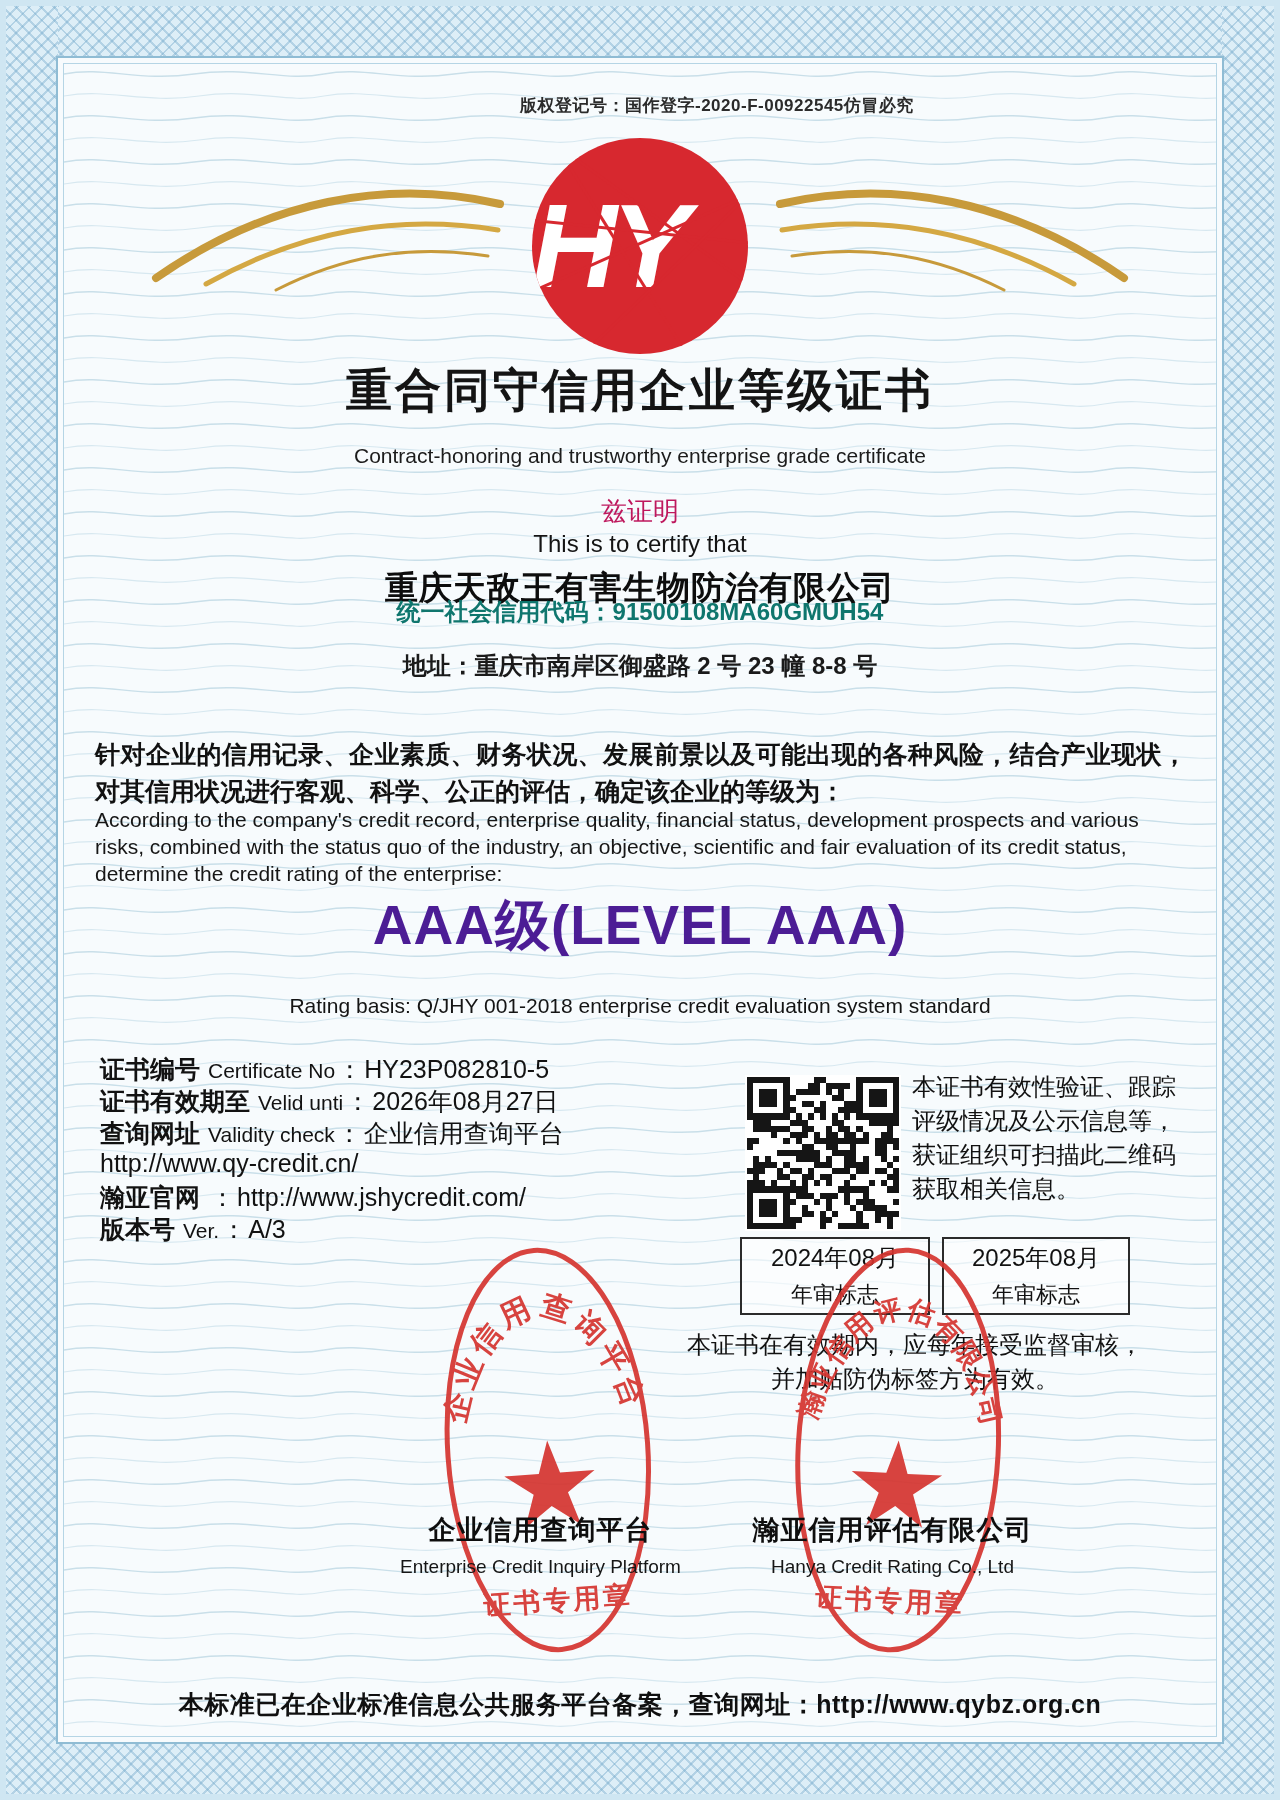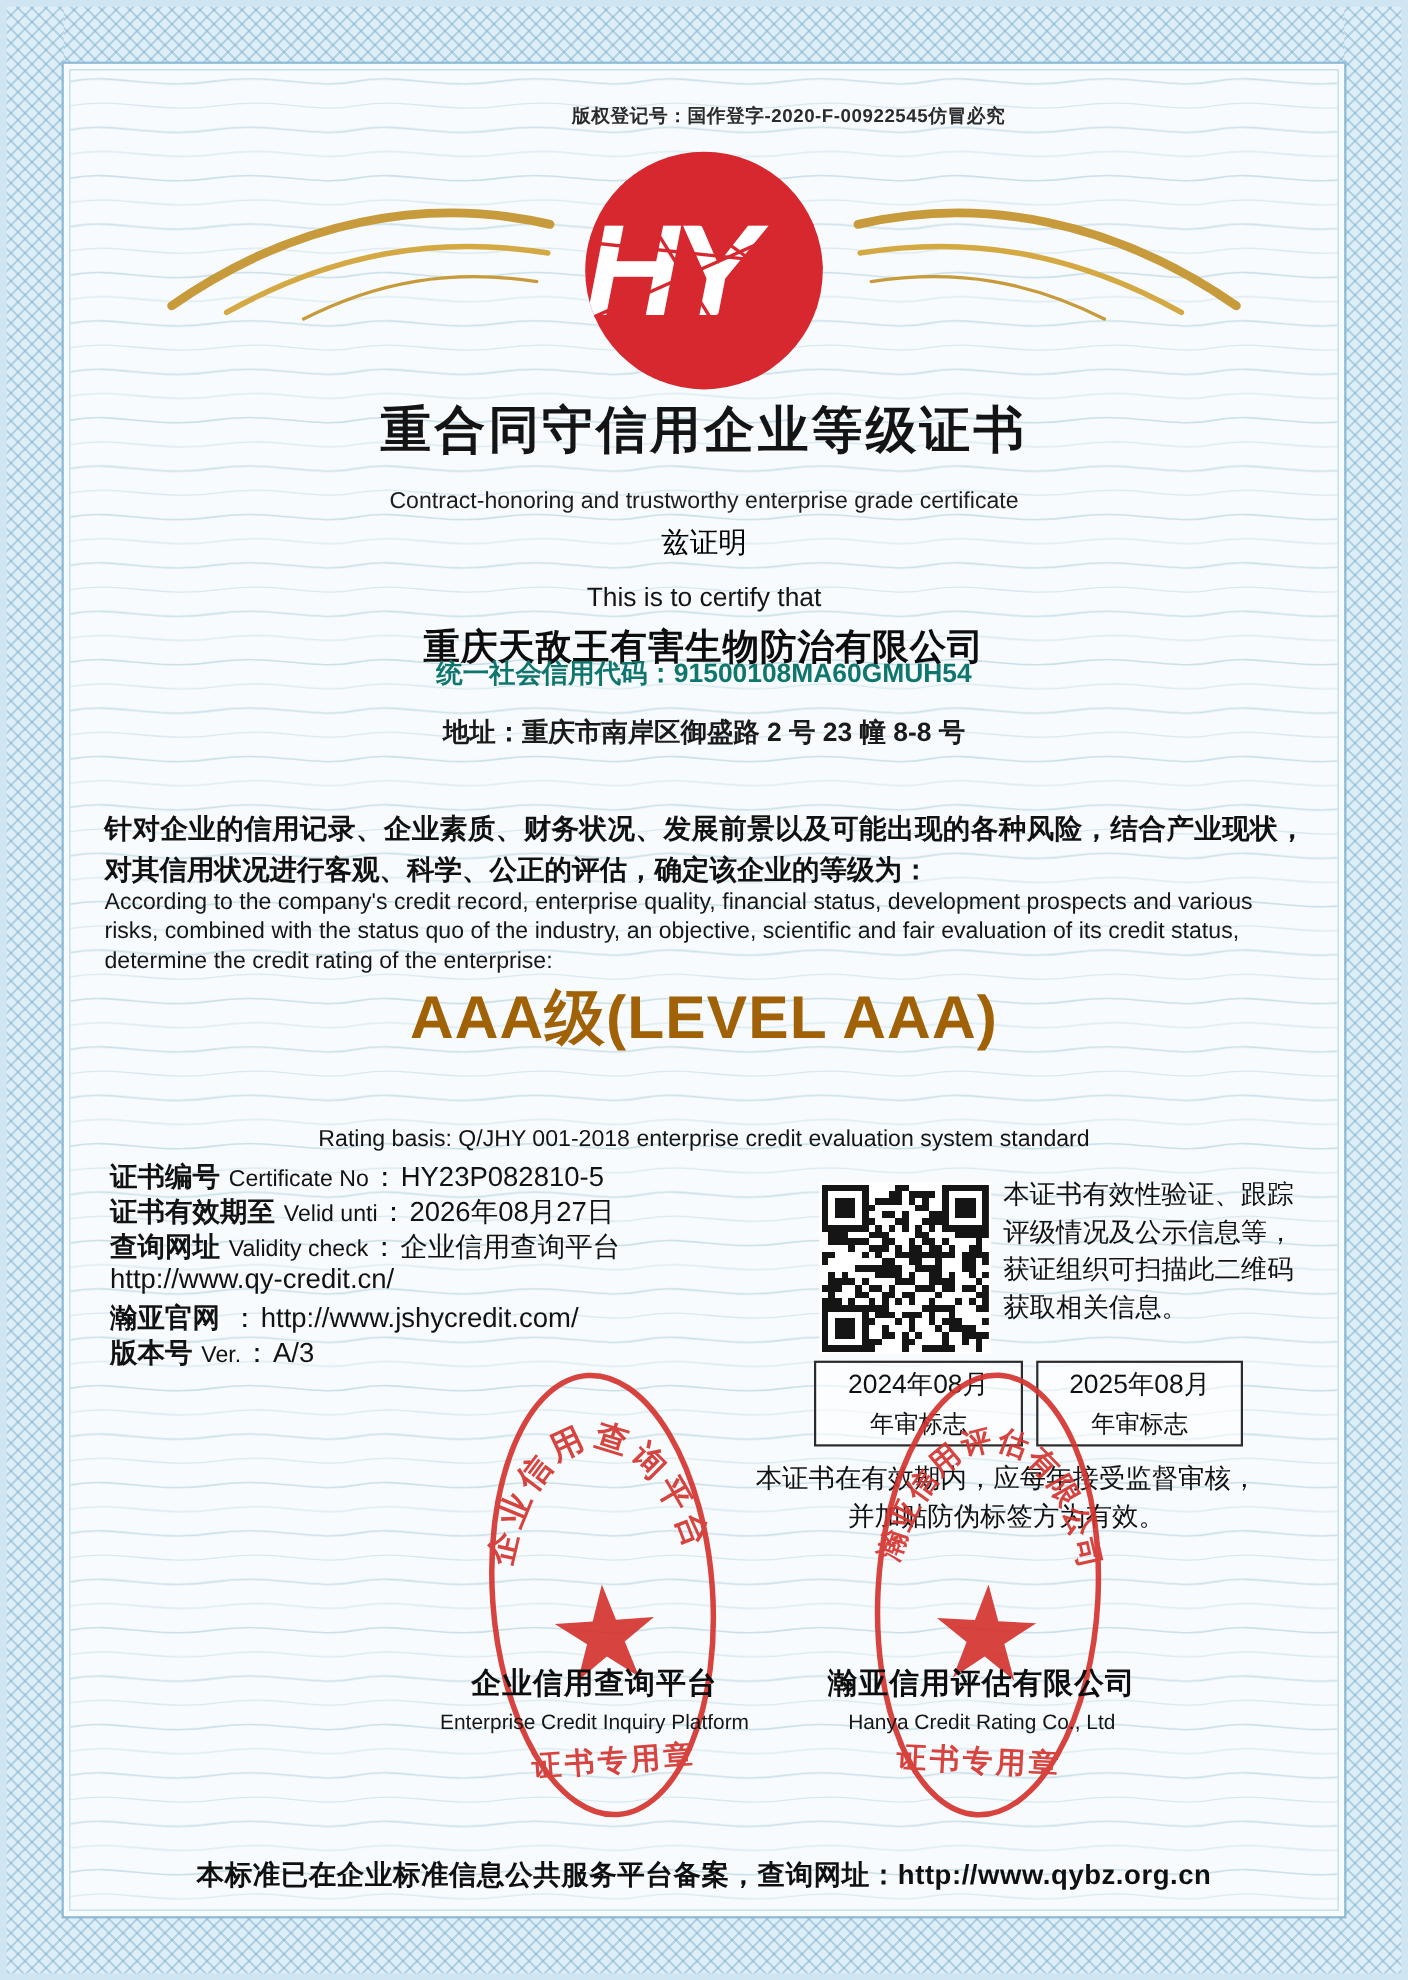--- a/index.html
+++ b/index.html
@@ -36,31 +36,31 @@
   .c3{top:140px;transform:rotate(58deg);}
   .c4{top:92px;transform:rotate(6deg);}
   .c5{top:160px;transform:rotate(-44deg);}
 
   .flourish{top:182px;width:360px;height:120px;}
   .flourish.l{left:148px;}
   .flourish.r{left:772px;transform:scaleX(-1);}
 
   .title-cn{top:360px;font-size:46px;font-weight:bold;color:#141414;letter-spacing:3px;}
   .title-en{top:444px;font-size:21px;color:#1c1c1c;}
-  .certify-cn{top:476px;font-size:26px;color:#000000;}
+  .certify-cn{top:494px;font-size:26px;color:#be185d;}
   .certify-en{top:530px;font-size:24px;color:#141414;}
   .company{top:566px;font-size:33px;font-weight:bold;color:#0d0d0d;letter-spacing:1px;}
   .credit-code{top:596px;font-size:24px;font-weight:bold;color:#0f766e;}
   .address{top:650px;font-size:24px;font-weight:bold;color:#1a1a1a;}
 
   .body-cn{left:95px;top:736px;width:1092px;font-size:25px;line-height:37px;color:#111;text-align:justify;font-weight:bold;}
   .body-en{left:95px;top:806px;width:1092px;font-size:21px;line-height:27px;color:#161616;text-align:left;}
-  .rating{top:889px;font-size:55px;font-weight:bold;color:#a16207;letter-spacing:1px;}
+  .rating{top:889px;font-size:55px;font-weight:bold;color:#4c1d95;letter-spacing:1px;}
   .basis-cn{top:965px;font-size:24px;color:#141414;}
-  .basis-en{top:1024px;font-size:21px;color:#141414;}
+  .basis-en{top:994px;font-size:21px;color:#141414;}
 
   
   .details{left:100px;top:1053px;width:570px;}
   .detail-line{height:32px;font-size:25px;color:#121212;white-space:nowrap;}
   .dl-cn{font-weight:bold;margin-right:8px;}
   .dl-en{font-size:21px;}
   .dl-colon{margin:0 2px;}
   .dl-val{}
 
   

